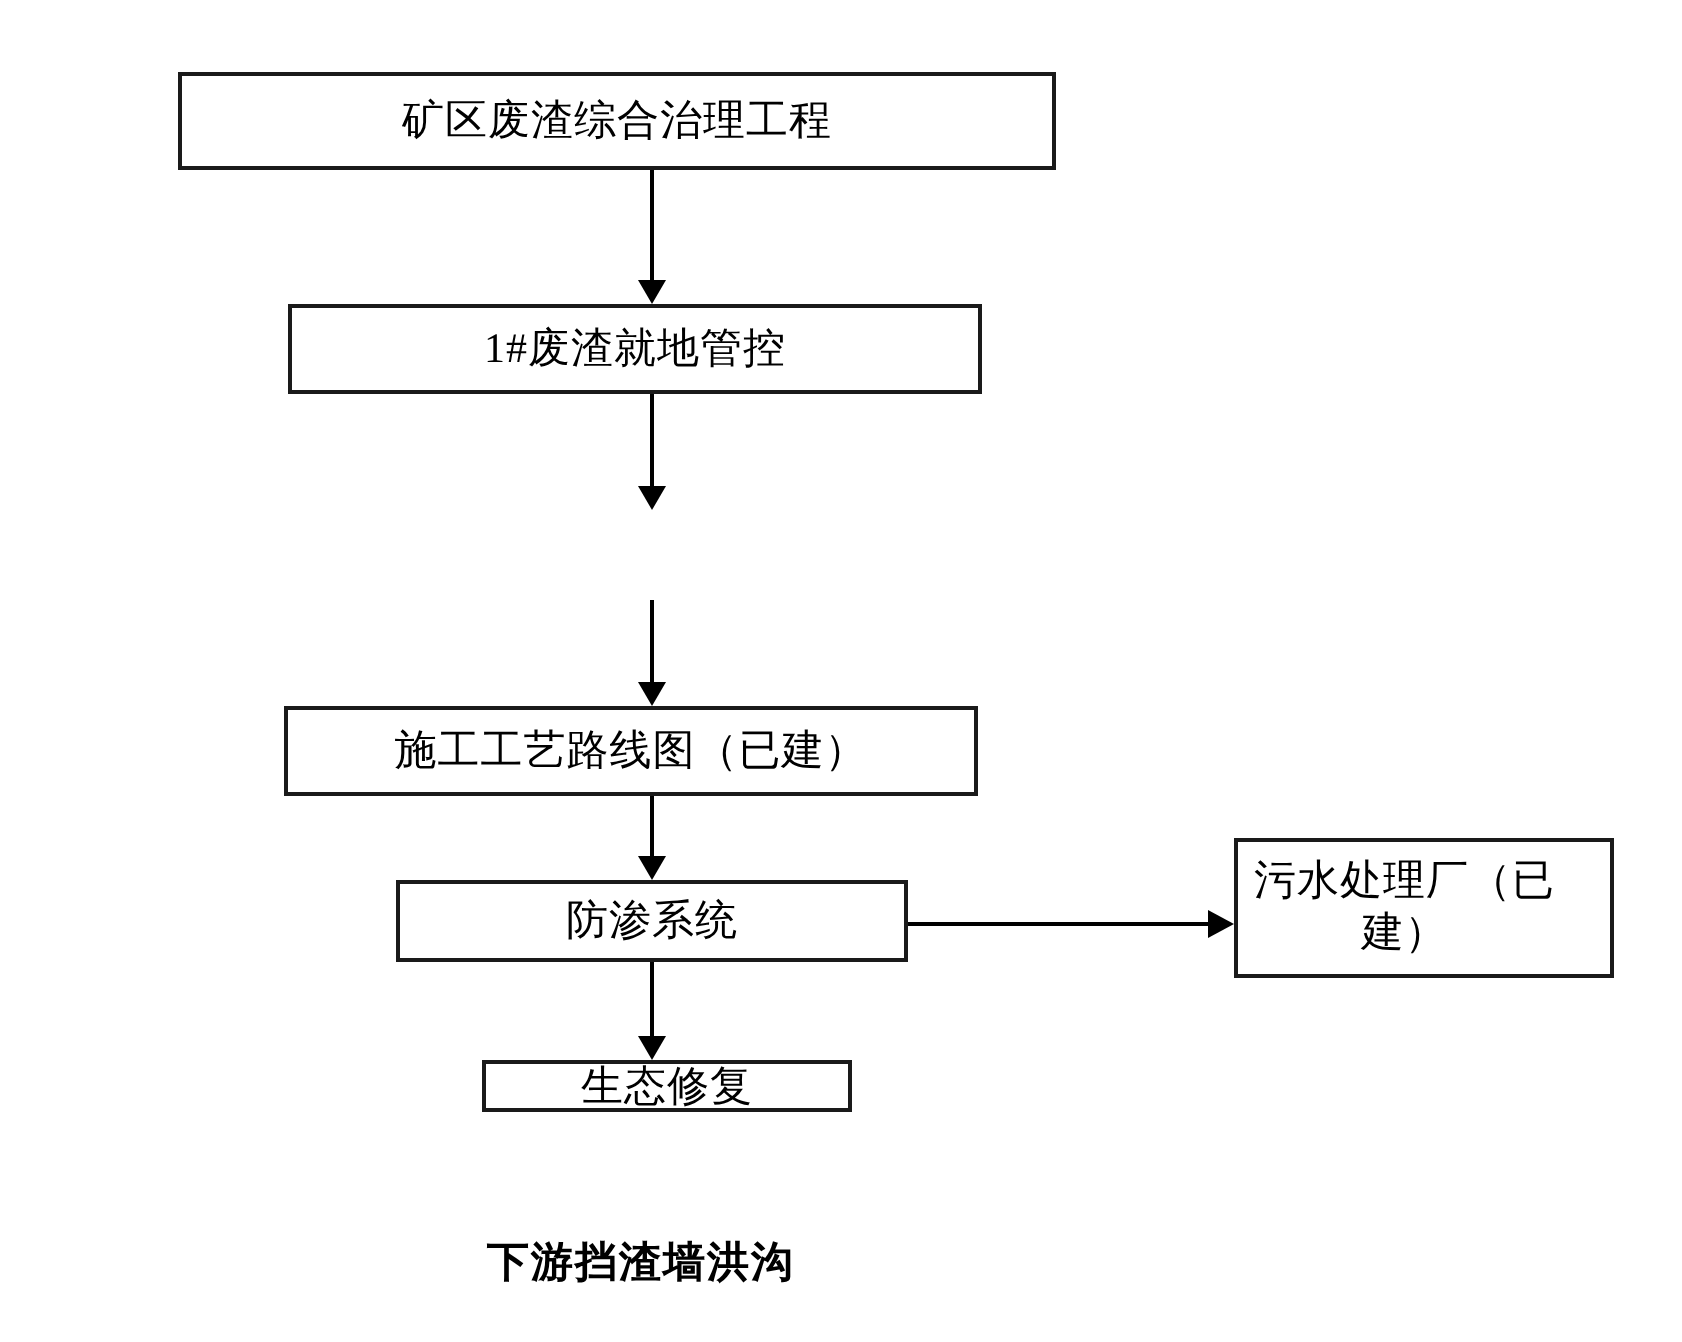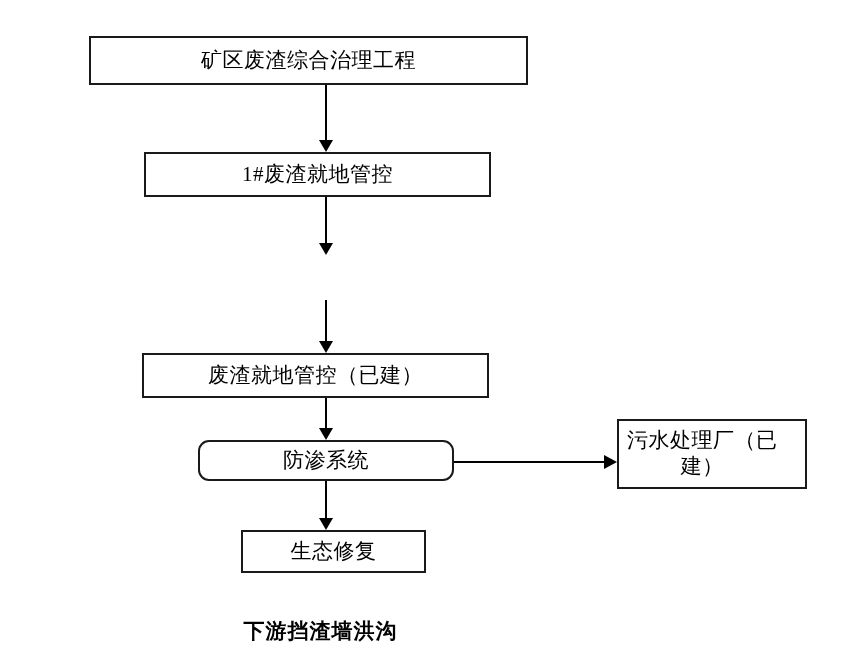--- a/index.html
+++ b/index.html
@@ -39,23 +39,23 @@
     justify-content: flex-start;
     align-items: flex-start;
     padding: 6px 8px;
     text-align: center;
   }
   
   #node-main       { left: 89px;  top: 36px;  width: 439px; height: 49px; }
   #node-onsite     { left: 128px; top: 152px; width: 347px; height: 45px; margin-left: 16px; }
   #node-ditch      { left: 142px; top: 255px; width: 347px; height: 45px; }
   #node-downstream { left: 142px; top: 353px; width: 347px; height: 45px; }
-  #node-seepage    { left: 198px; top: 440px; width: 256px; height: 41px; border-radius: 11px; }
+  #node-seepage    { left: 198px; top: 440px; width: 256px; height: 41px; }
   #node-wastewater { left: 617px; top: 419px; width: 190px; height: 70px; }
-  #node-eco        { left: 241px; top: 530px; width: 185px; height: 43px; }
+  #node-eco        { left: 241px; top: 530px; width: 185px; height: 26px; }
 
   
   .conn {
     position: absolute;
     z-index: 1;
   }
   .conn-v {
     width: 0;
     border-left: 2px solid #000000;
   }
@@ -117,21 +117,21 @@
 
   <div class="node" id="node-onsite">1#废渣就地管控</div>
 
   <div class="conn conn-v" id="conn-onsite-ditch"></div>
   <div class="arrowhead-down" id="arrow-onsite-ditch"></div>
 
 
   <div class="conn conn-v" id="conn-ditch-downstream"></div>
   <div class="arrowhead-down" id="arrow-ditch-downstream"></div>
 
-  <div class="node" id="node-downstream">废渣就地管控（已建）</div>
+  <div class="node" id="node-downstream">施工工艺路线图（已建）</div>
 
   <div class="conn conn-v" id="conn-downstream-seep"></div>
   <div class="arrowhead-down" id="arrow-downstream-seep"></div>
 
   <div class="node" id="node-seepage">防渗系统</div>
 
   <div class="conn conn-h" id="conn-seep-waste"></div>
   <div class="arrowhead-right" id="arrow-seep-waste"></div>
 
   <div class="node left-align" id="node-wastewater">污水处理厂（已

